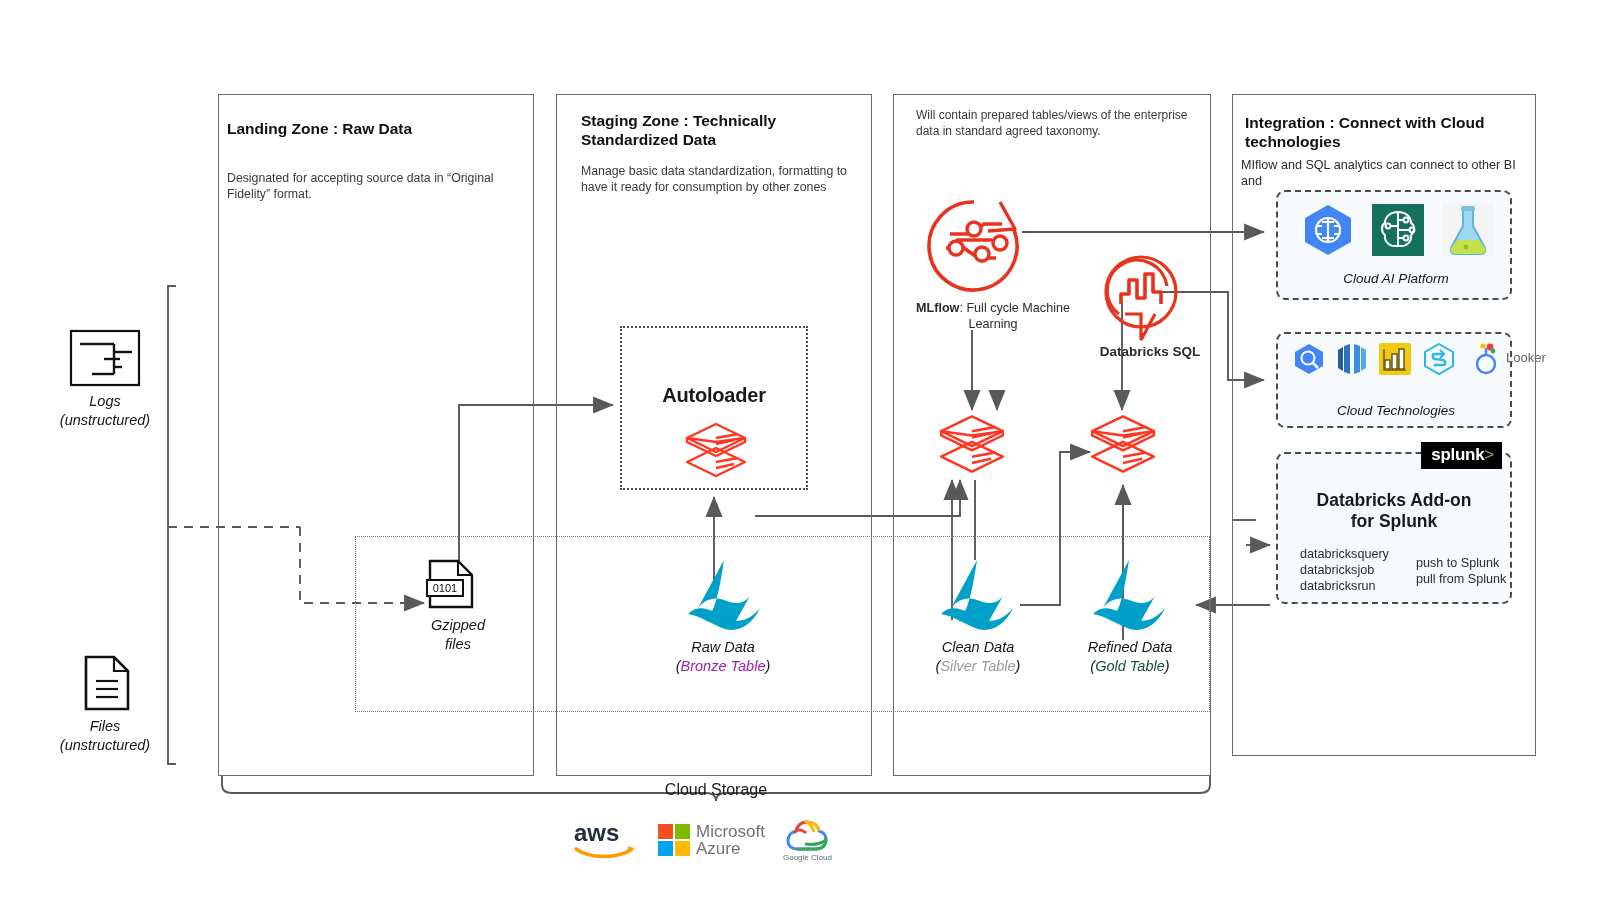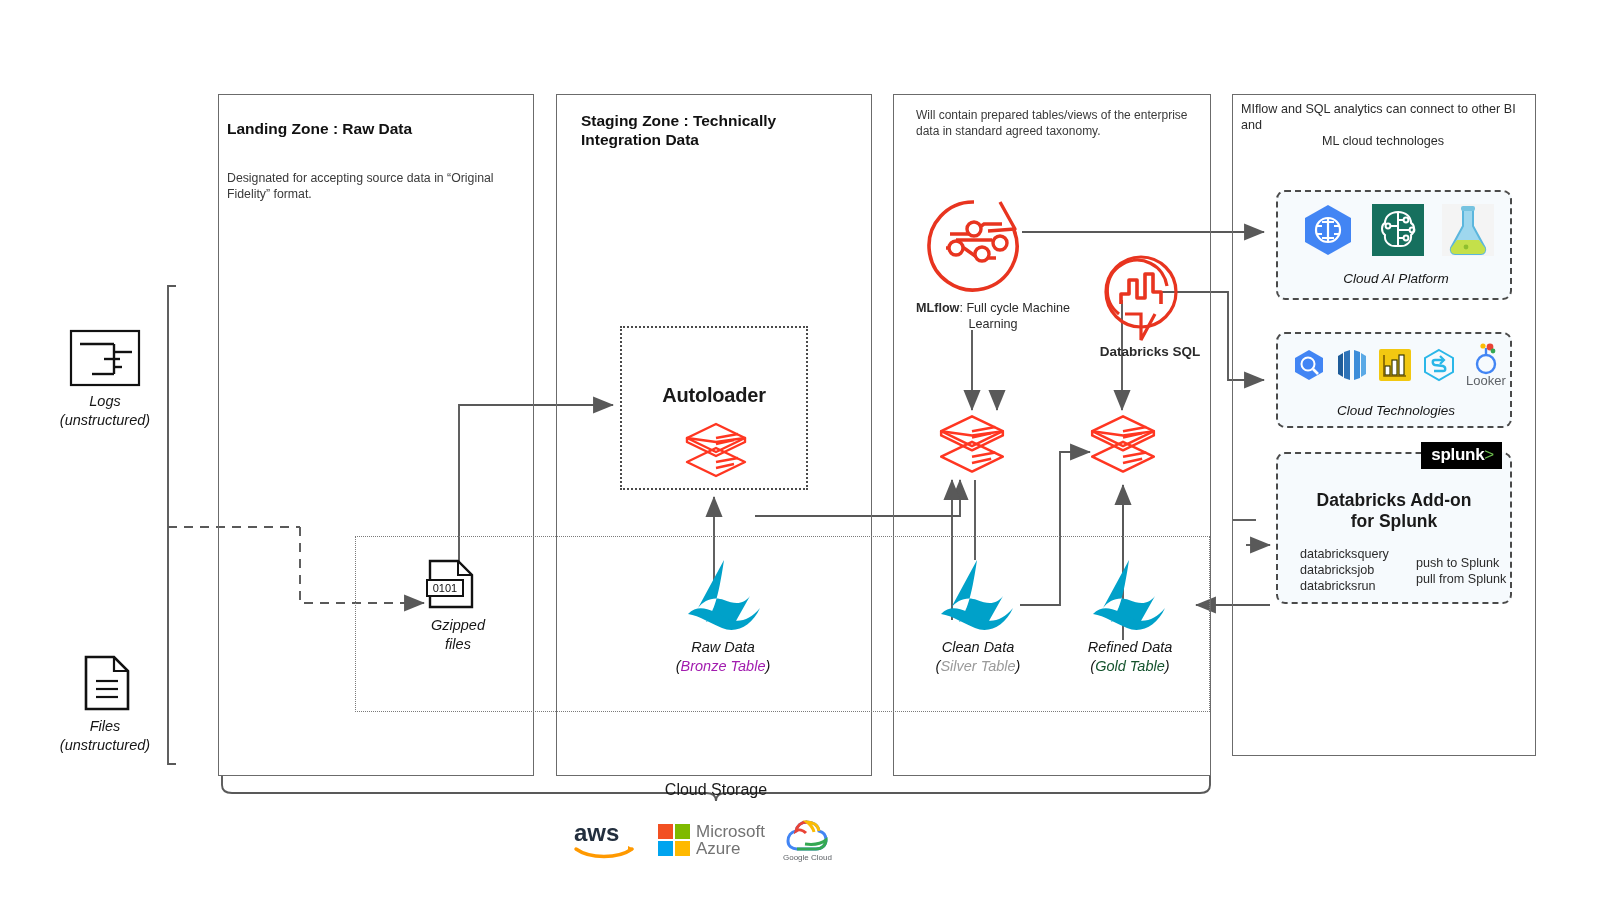--- a/index.html
+++ b/index.html
@@ -115,21 +115,22 @@
       <path d="M31,3 L31,17 L45,17" fill="none" stroke="#111" stroke-width="2"></path>
       <rect x="0" y="22" width="36" height="16" fill="#fff" stroke="#111" stroke-width="2"></rect>
       <text x="18" y="34" font-size="11" font-family="'Liberation Sans',sans-serif" text-anchor="middle" fill="#111">0101</text>
     </svg>
   </div>
   <div class="cap" style="margin-top:58px;">Gzipped</div>
   <div class="cap">files</div>
 </div>
 
 <div class="zone" style="left:556px;top:94px;width:316px;height:682px;">
-  <div class="zone-title" style="margin:16px 0 0 24px;width:220px;">Staging Zone : Technically Integration Data</div>
+  <div class="zone-title" style="margin:16px 0 0 24px;width:220px;">Staging Zone : Technically Standardized Data</div>
+  <div class="zone-sub" style="margin:14px 0 0 24px;width:280px;">Manage basic data standardization, formatting to have it ready for consumption by other zones</div>
 </div>
 
 <div class="dotted-box" style="left:620px;top:326px;width:188px;height:164px;">
   <div class="ctr" style="font-size:20px;font-weight:bold;margin-top:56px;letter-spacing:-0.2px;">Autoloader</div>
   <div class="abs" style="left:62px;top:94px;">
     <svg width="64" height="58" viewBox="0 0 64 58">
       <g fill="none" stroke="#ff3621" stroke-width="2.4" stroke-linejoin="round">
         <path d="M32,2 L61,16 L32,30 L3,16 Z"></path>
         <path d="M32,16 L54,12"></path>
         <path d="M32,22 L50,18"></path>
@@ -248,20 +249,21 @@
   </div>
   <div class="cap" style="margin-top:82px;">Refined Data</div>
   <div class="cap">
     <span>(</span><span class="gold">Gold Table</span><span>)</span>
   </div>
 </div>
 
 <div class="dotted-band" style="left:355px;top:536px;width:855px;height:176px;"></div>
 
 <div class="zone" style="left:1232px;top:94px;width:304px;height:662px;">
+  <div class="zone-title" style="margin:18px 0 0 12px;width:276px;">Integration : Connect with Cloud technologies</div>
   <div class="lbl" style="margin:6px 0 0 8px;width:292px;">MIflow and SQL analytics can connect to other  BI and</div>
   <div class="lbl ctr" style="margin:0 0 0 8px;width:284px;">ML cloud technologes</div>
 </div>
 
 <div class="dashed-panel" style="left:1276px;top:190px;width:236px;height:110px;">
   <div class="abs" style="left:22px;top:10px;display:flex;gap:14px;align-items:center;">
     <span>
       <svg width="56" height="56" viewBox="0 0 56 56">
         <polygon points="28,3 51,16 51,40 28,53 5,40 5,16" fill="#4285f4"></polygon>
         <g fill="none" stroke="#fff" stroke-width="2.2">
@@ -330,21 +332,21 @@
         <path d="M6,7 L6,28 L28,28" fill="none" stroke="#7a5c00" stroke-width="1.6"></path>
       </svg>
     </span>
     <span>
       <svg width="34" height="34" viewBox="0 0 34 34">
         <polygon points="17,2 31,10 31,24 17,32 3,24 3,10" fill="none" stroke="#2ab7e8" stroke-width="2"></polygon>
         <path d="M22,12 L13,12 C10,12 10,16 13,17 L21,18 C24,19 24,23 21,23 L12,23" fill="none" stroke="#2ab7e8" stroke-width="2.4"></path>
         <path d="M18,8 L22,12 L18,16" fill="none" stroke="#2ab7e8" stroke-width="2.2"></path>
       </svg>
     </span>
-    <span style="display:flex;flex-direction:column;align-items:flex-start;">
+    <span style="display:flex;flex-direction:row;align-items:center;">
       <svg width="40" height="34" viewBox="0 0 40 34">
         <g fill="none" stroke="#4285f4" stroke-width="2.4">
           <circle cx="20" cy="22" r="9"></circle>
           <path d="M20,13 L20,6"></path>
         </g>
         <circle cx="24" cy="5" r="3.4" fill="#ea4335"></circle>
         <circle cx="17" cy="4" r="2.6" fill="#fbbc04"></circle>
         <circle cx="27" cy="9" r="2.4" fill="#34a853"></circle>
       </svg>
       <span style="font-size:13px;color:#5f6368;margin-top:-3px;">Looker</span>

